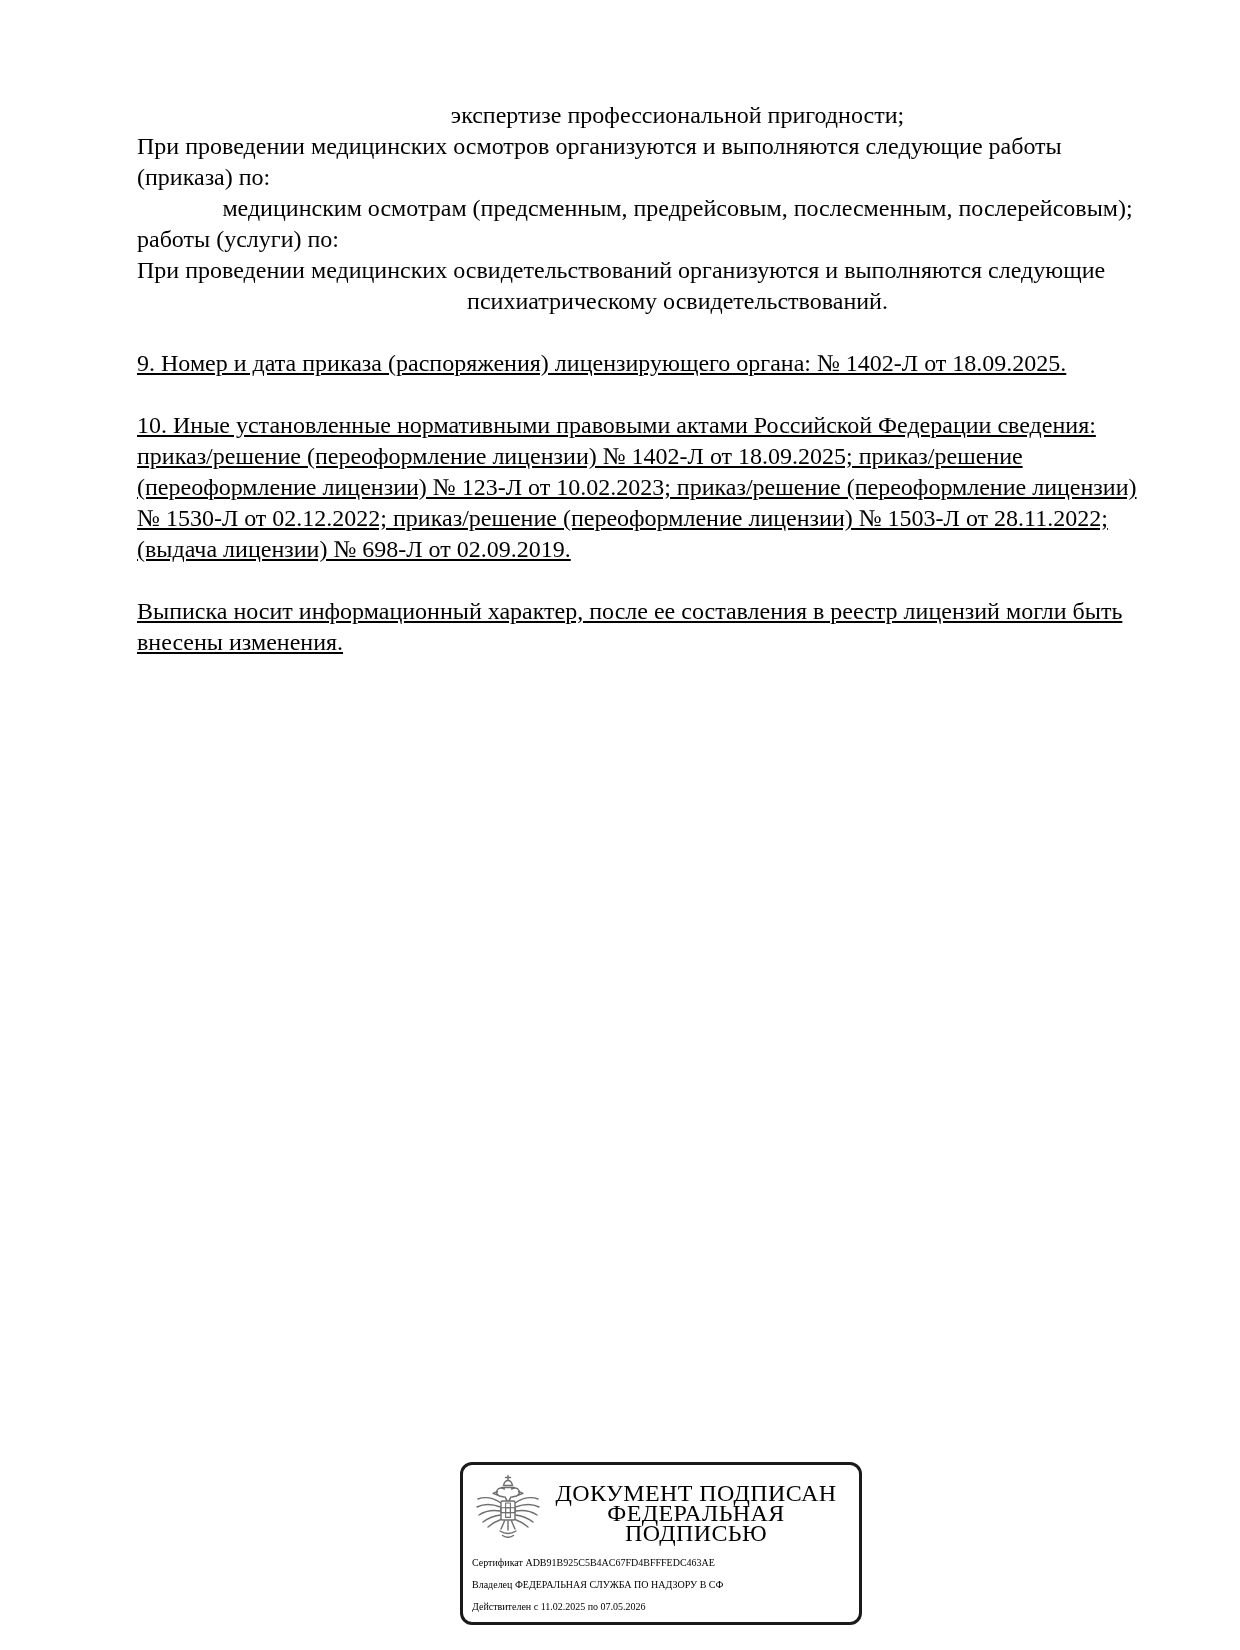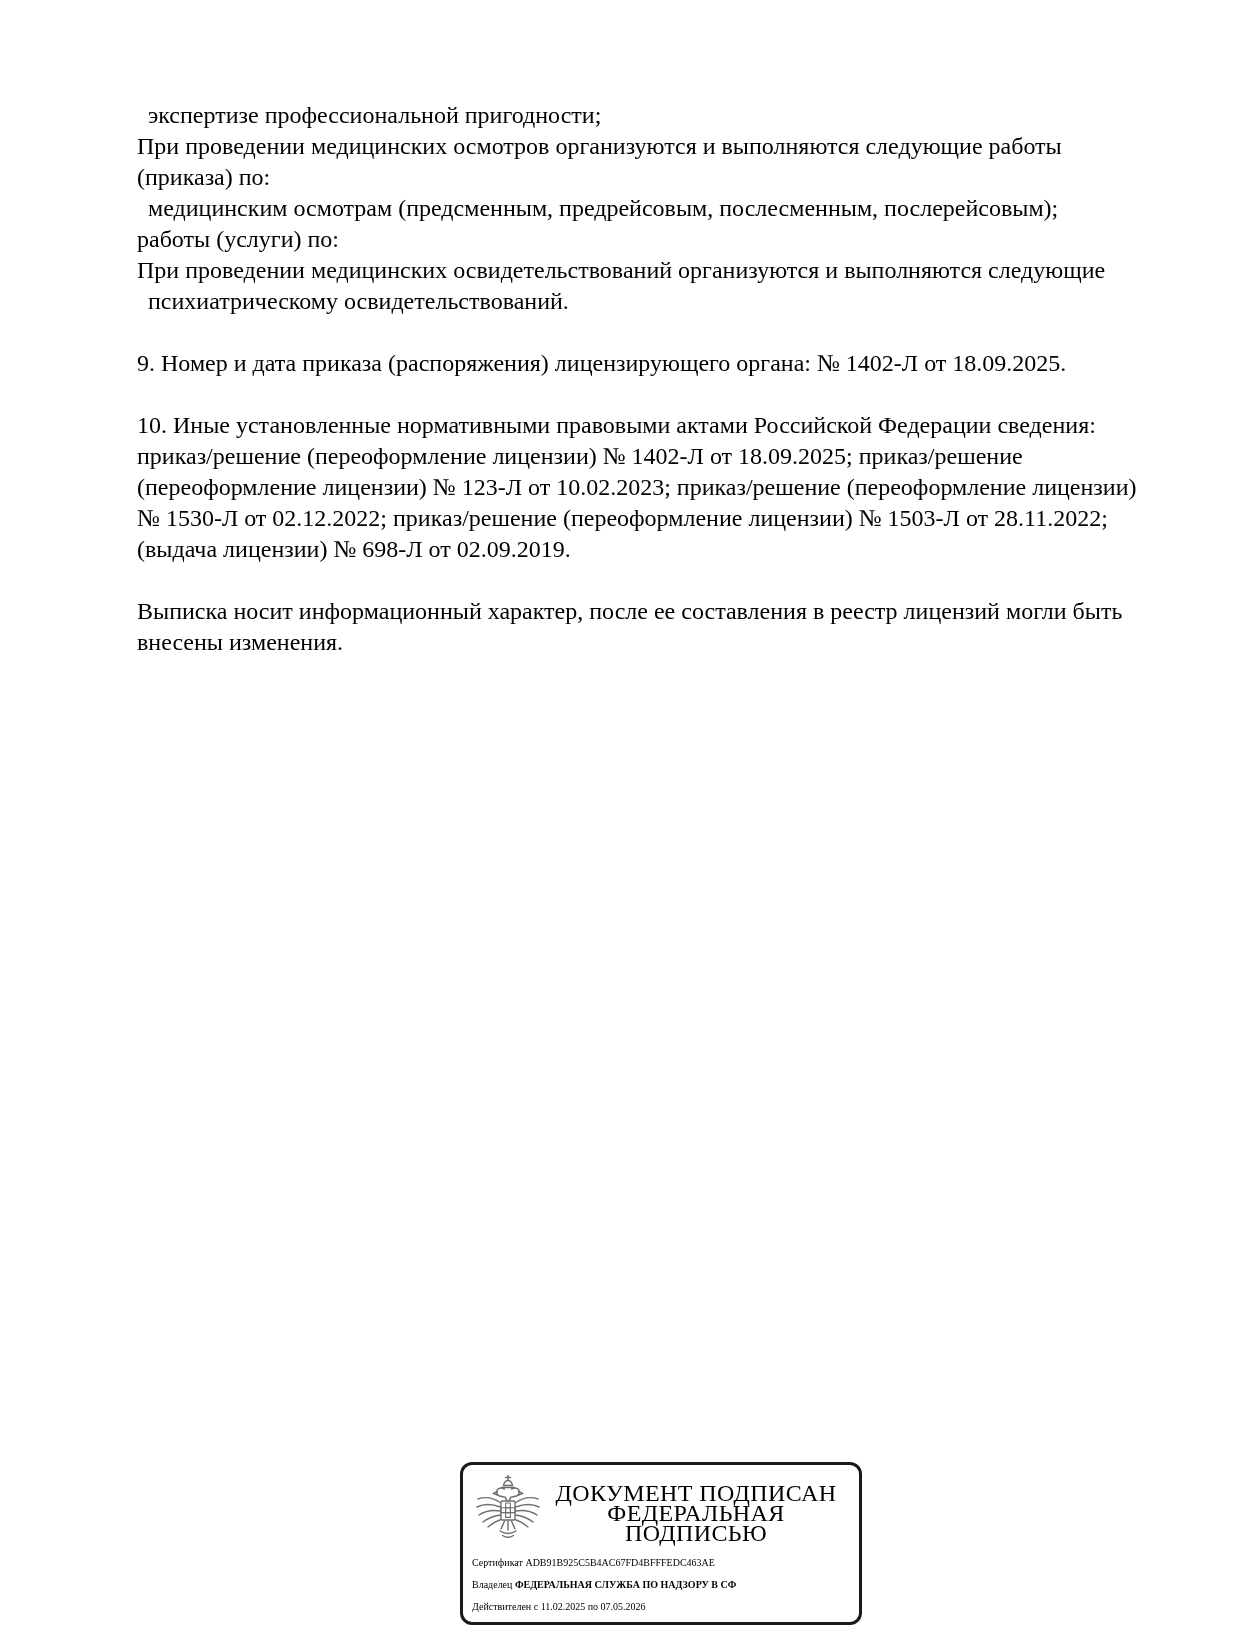--- a/index.html
+++ b/index.html
@@ -16,23 +16,23 @@
 
   
   .text-block {
     position: absolute;
     left: 137px;
     top: 100px;
     width: 1070px;
     font-size: 24px;
     line-height: 31px;
   }
-  .para + .para { margin-top: 31px; }
+  .para + .para { margin-top: 31px; text-decoration: underline; }
   .line { white-space: nowrap; }
-  .line.indent { padding-left: 11px; }
+  .line.indent { padding-left: 11px; text-align: center; }
 
   
   .stamp {
     position: absolute;
     left: 460px;
     top: 1462px;
     width: 402px;
     height: 163px;
     border: 3px solid #1a1a1a;
     border-radius: 12px;
@@ -54,21 +54,21 @@
     line-height: 20px;
     margin-top: 9px;
     letter-spacing: 0.4px;
   }
   .stamp-info {
     padding: 7px 6px 0 9px;
     font-size: 10px;
     line-height: 22px;
   }
   .info-line { white-space: nowrap; overflow: hidden; }
-  .owner-value { font-weight: bold; }
+  .owner-value { font-weight: normal; }
 </style>
 </head>
 <body>
 
 <div class="page">
 
   <div class="text-block">
 
     <div class="para">
       <div class="line indent">экспертизе профессиональной пригодности;</div>

